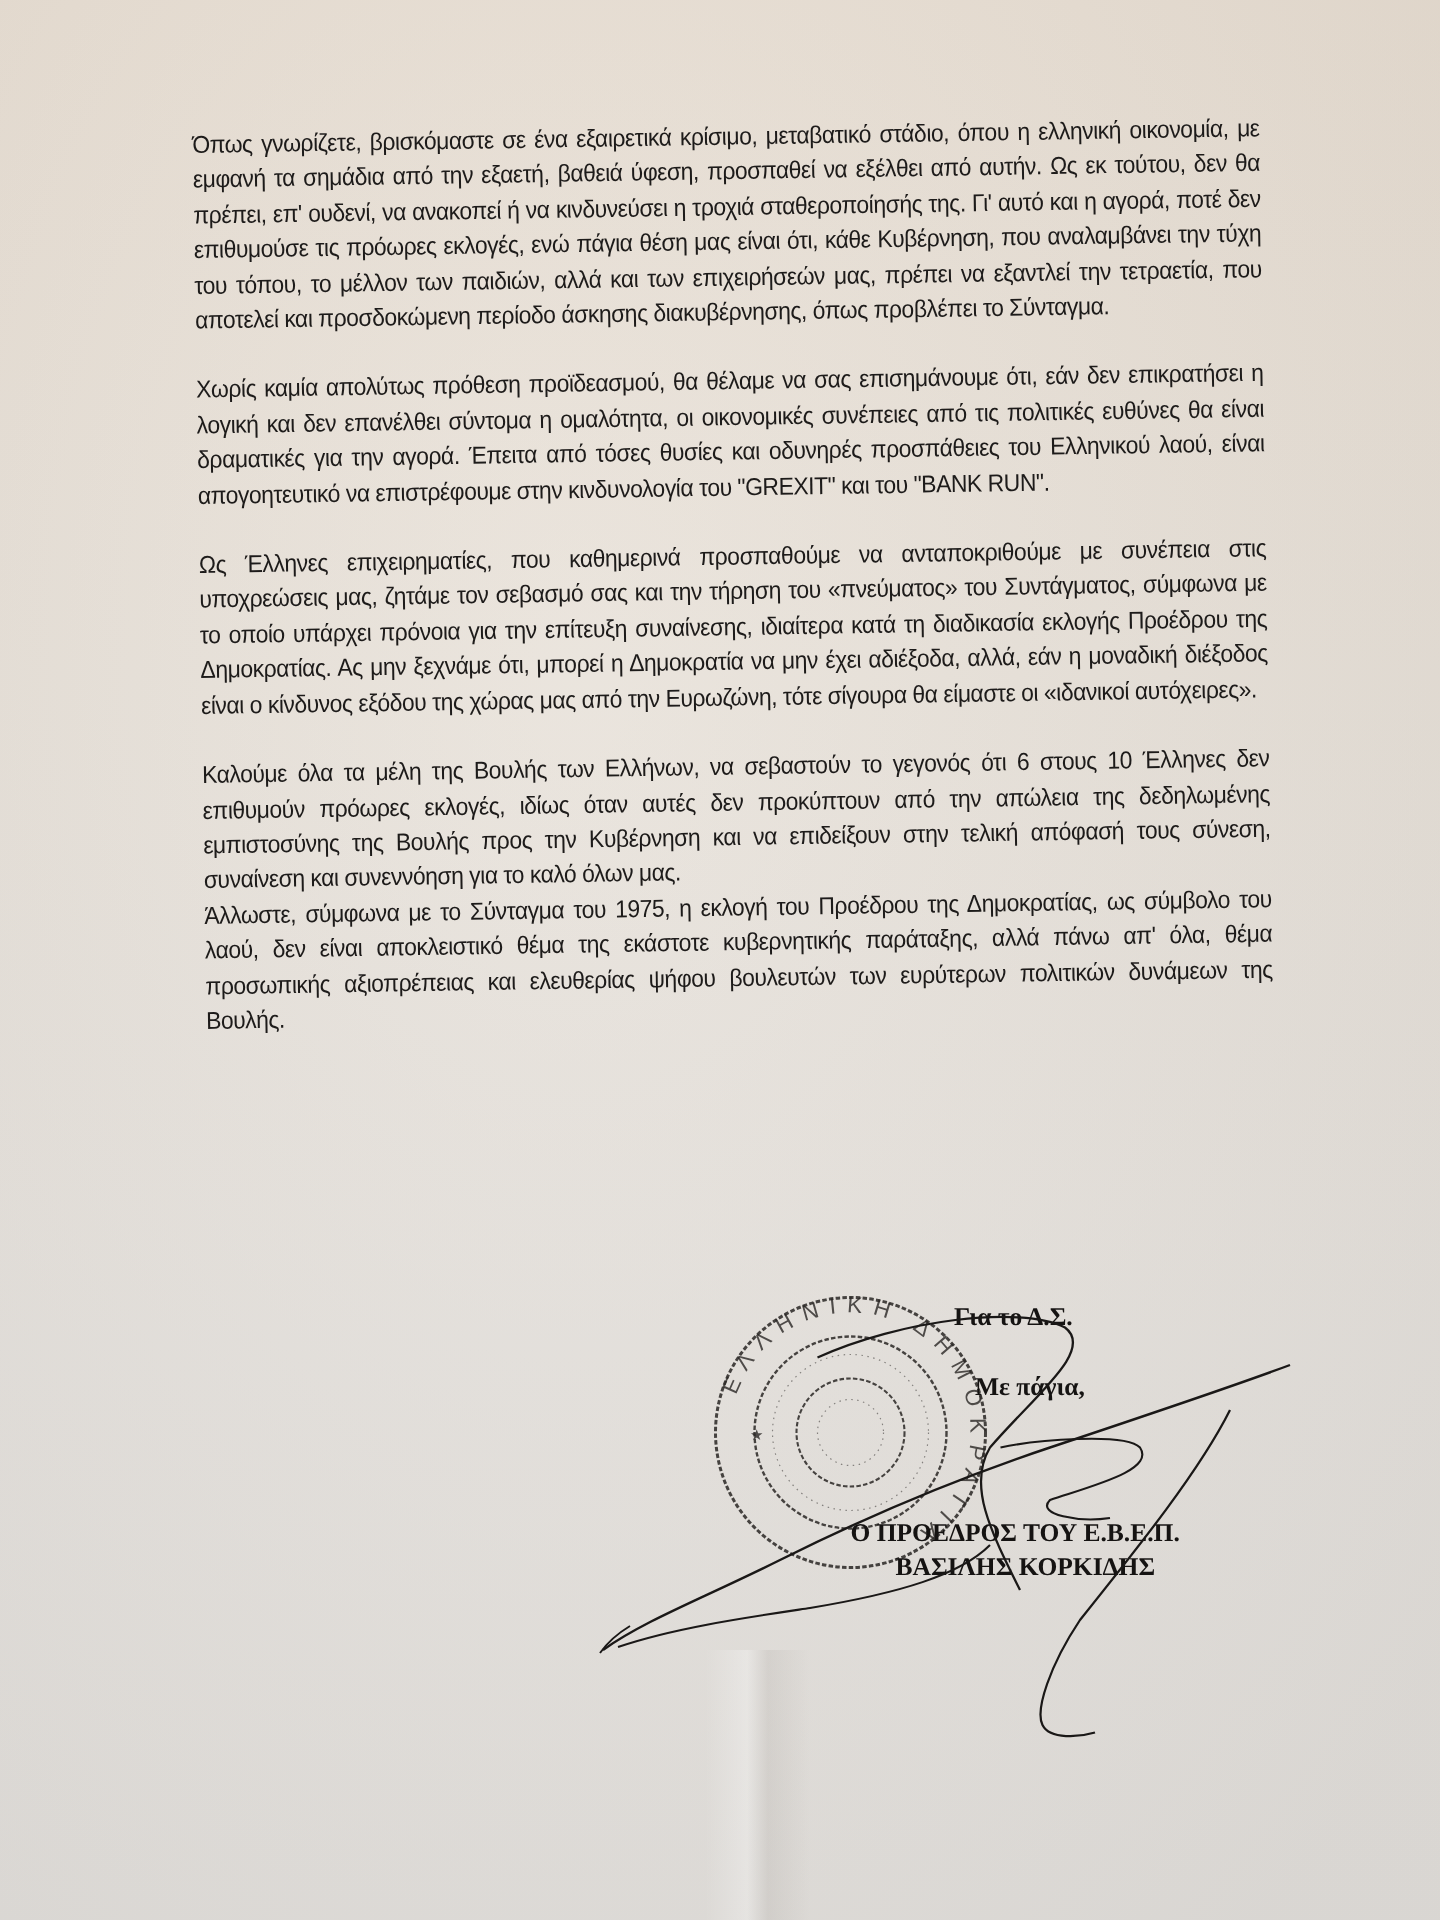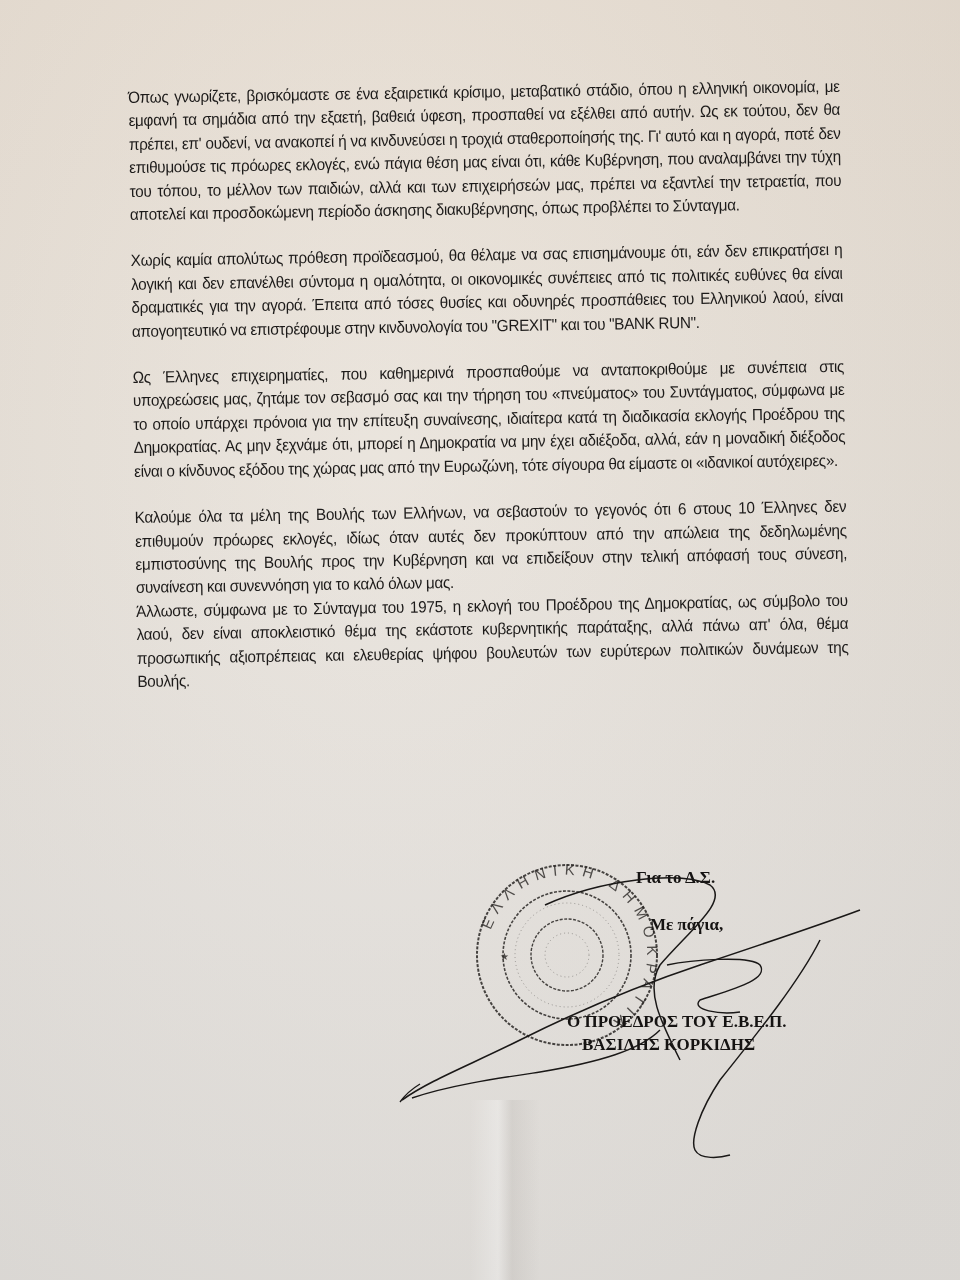--- a/index.html
+++ b/index.html
@@ -71,21 +71,21 @@
     </defs>
     <text font-family="Liberation Sans, sans-serif" font-size="15" fill="#2a2725" opacity="0.8" letter-spacing="7">
       <textPath href="#stampRing" startOffset="5%">ΕΛΛΗΝΙΚΗ ΔΗΜΟΚΡΑΤΙΑ</textPath>
     </text>
     <text x="500" y="960" font-size="10" fill="#2a2725" opacity="0.8">★</text>
   </svg>
 
   <div class="sig-line" style="left:636px; top:868px;">Για το Δ.Σ.</div>
   <div class="sig-line" style="left:650px; top:915px;">Με πάγια,</div>
   <div class="sig-line" style="left:567px; top:1012px;">Ο ΠΡΟΕΔΡΟΣ ΤΟΥ Ε.Β.Ε.Π.</div>
-  <div class="sig-line" style="left:582px; top:1035px;">ΒΑΣΙΛΗΣ ΚΟΡΚΙΔΗΣ</div>
+  <div class="sig-line" style="left:597px; top:1035px;">ΒΑΣΙΛΗΣ ΚΟΡΚΙΔΗΣ</div>
 
   <svg class="signature" width="960" height="1280">
     <path d="M 402 1100 C 430 1080, 470 1065, 520 1040 C 580 1010, 640 985, 700 965 C 760 945, 820 925, 860 910" fill="none" stroke="#1a1817" stroke-width="1.6"></path>
     <path d="M 412 1098 C 450 1085, 500 1078, 540 1072 C 600 1062, 640 1050, 660 1030" fill="none" stroke="#1a1817" stroke-width="1.4"></path>
     <path d="M 545 905 C 600 880, 680 870, 710 885 C 730 900, 690 930, 660 965 C 645 990, 660 1020, 680 1060" fill="none" stroke="#1a1817" stroke-width="1.5"></path>
     <path d="M 667 965 C 690 960, 750 955, 760 965 C 770 980, 730 990, 700 1000 C 690 1010, 720 1015, 740 1012" fill="none" stroke="#1a1817" stroke-width="1.4"></path>
     <path d="M 820 940 C 800 980, 760 1030, 720 1080 C 700 1110, 690 1140, 695 1150 C 700 1160, 720 1158, 730 1155" fill="none" stroke="#1a1817" stroke-width="1.5"></path>
     <path d="M 400 1102 C 405 1095, 410 1090, 420 1084" fill="none" stroke="#1a1817" stroke-width="1.3"></path>
   </svg>
 </div>

